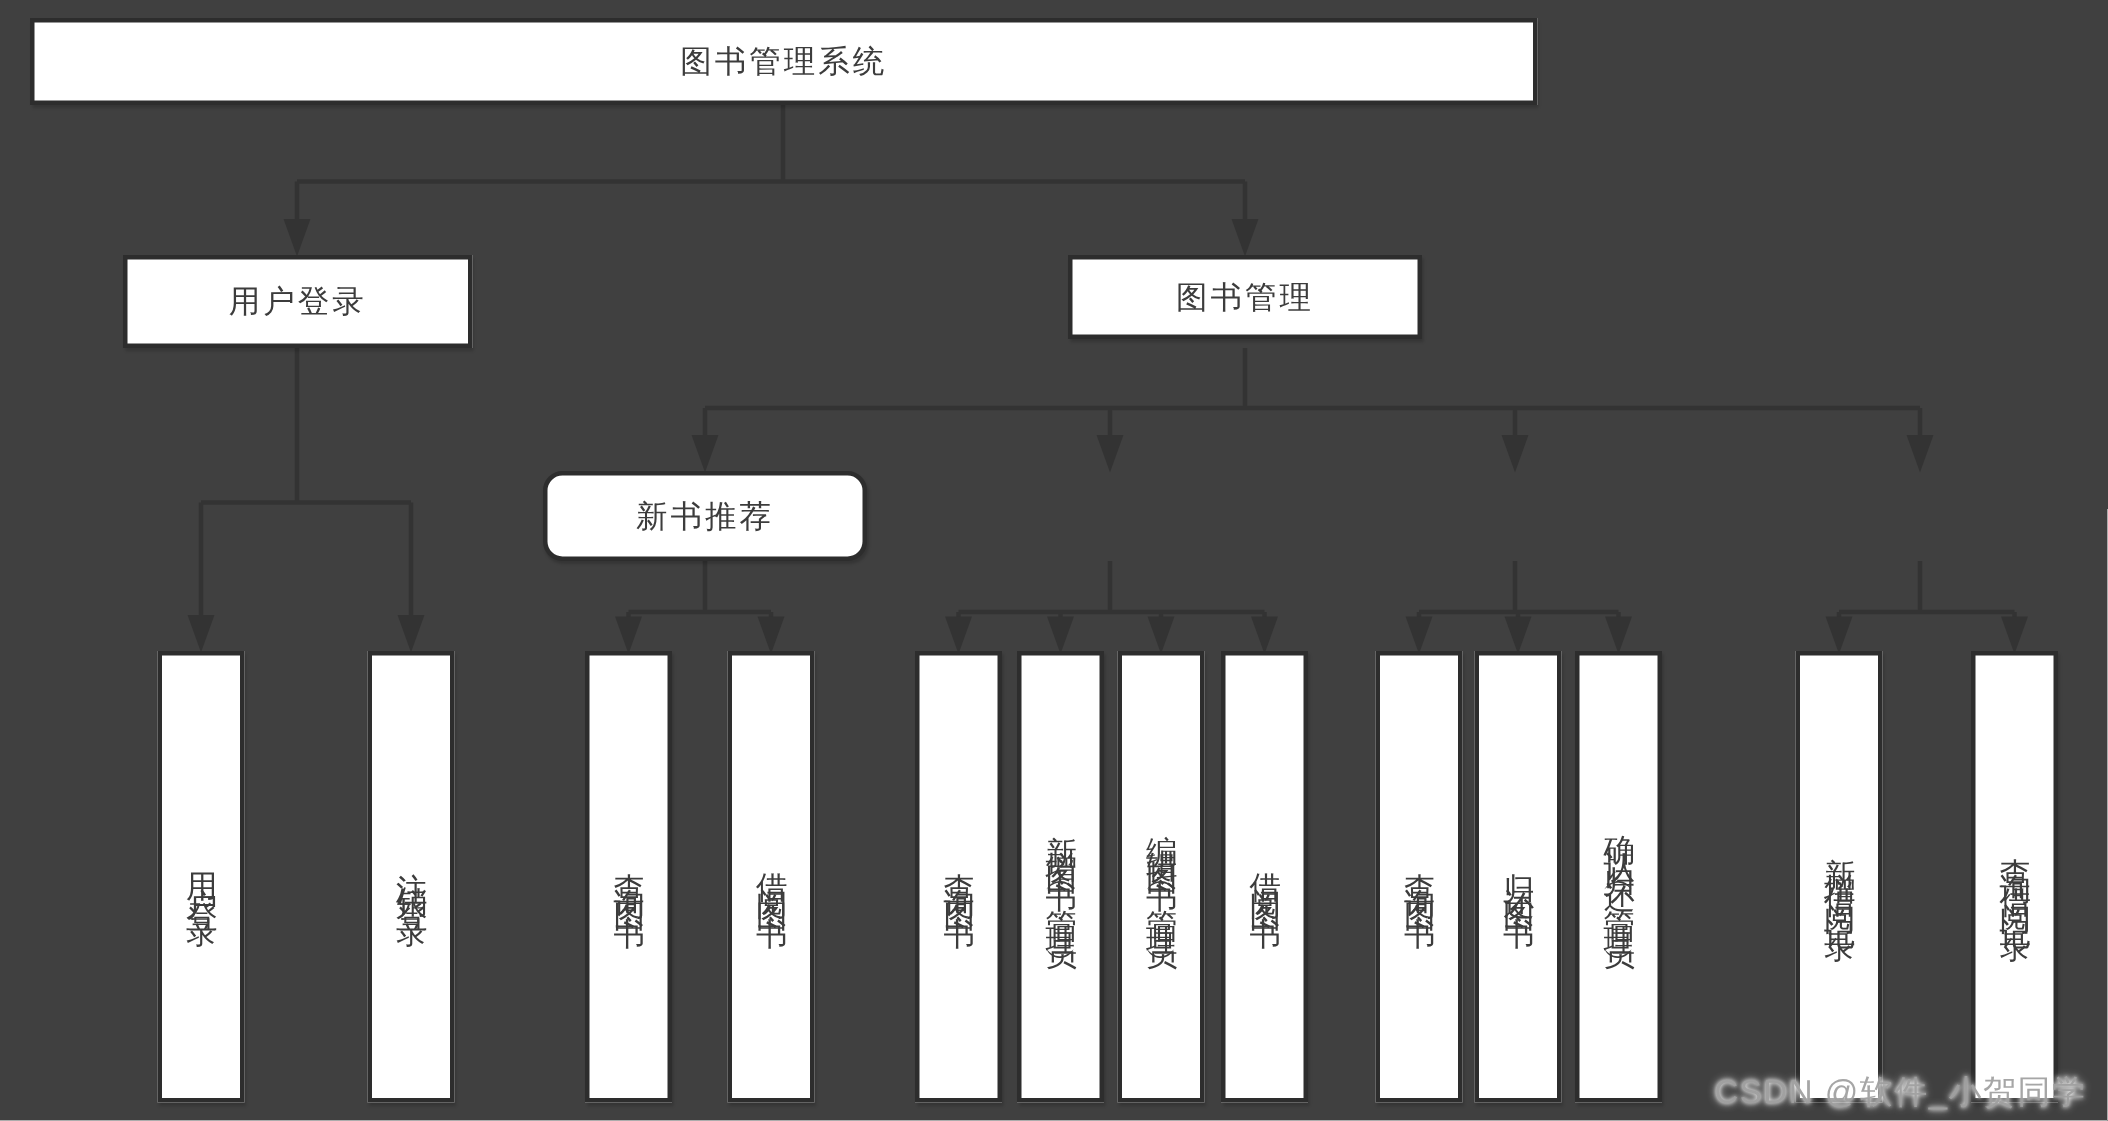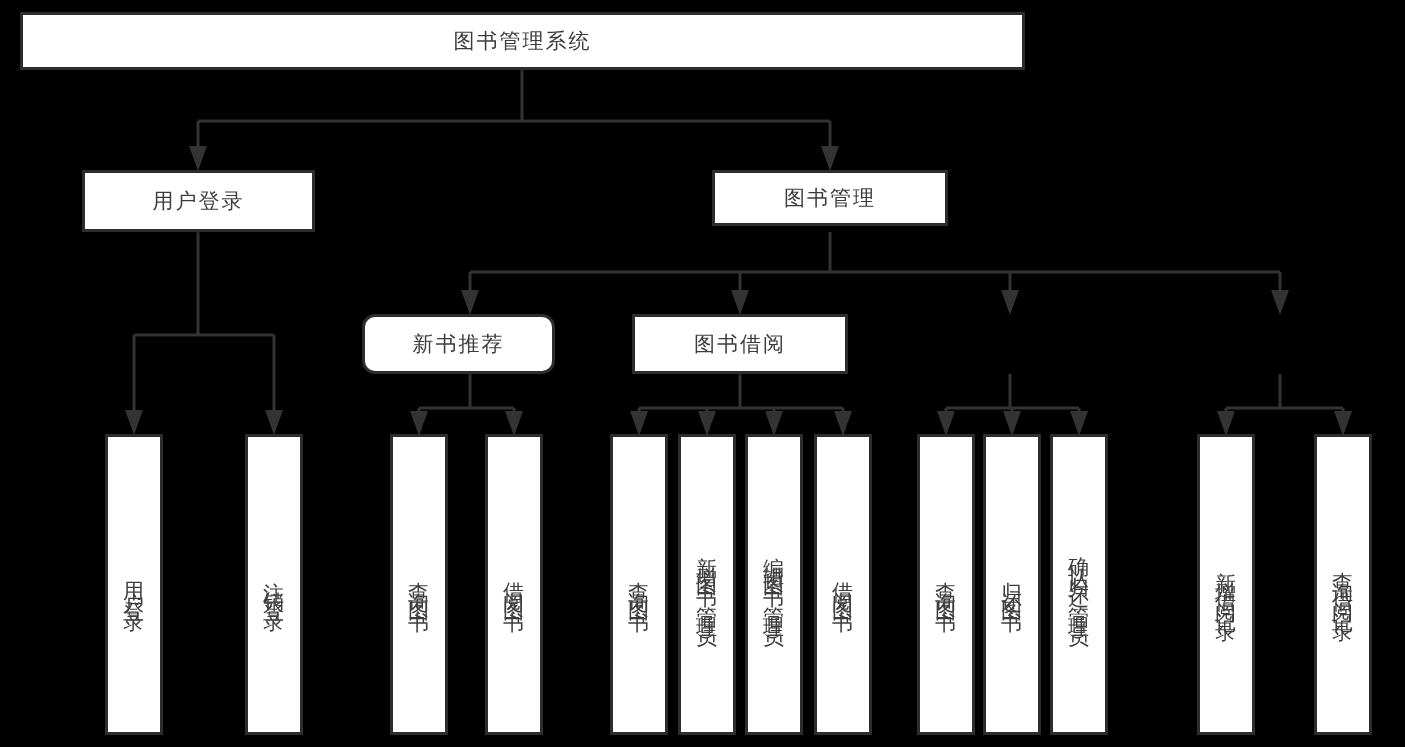--- a/index.html
+++ b/index.html
@@ -5,21 +5,21 @@
   html, body {
     margin: 0;
     padding: 0;
     background: #ffffff;
     font-family: "Liberation Sans", "DejaVu Sans", sans-serif;
   }
   .canvas {
     position: relative;
     width: 1405px;
     height: 747px;
-    background: #000000;
+    background: #404040;
     overflow: hidden;
   }
   .connectors {
     position: absolute;
     left: 0; top: 0;
     width: 1405px;
     height: 747px;
   }
   .node {
     position: absolute;
@@ -123,25 +123,22 @@
     <span class="hlabel">图书管理系统</span>
   </div>
 
   <div class="node" style="left:82px; top:170px; width:233px; height:62px;">
     <span class="hlabel">用户登录</span>
   </div>
   <div class="node" style="left:712px; top:170px; width:236px; height:56px;">
     <span class="hlabel">图书管理</span>
   </div>
 
-  <div class="node" style="left:362px; top:314px; width:193px; height:60px;border-radius:13px;">
+  <div class="node" style="left:362px; top:314px; width:216px; height:60px;border-radius:13px;">
     <span class="hlabel">新书推荐</span>
-  </div>
-  <div class="node" style="left:632px; top:314px; width:216px; height:60px;">
-    <span class="hlabel">图书借阅</span>
   </div>
 
   <div class="node" style="left:105px; top:434px; width:58px; height:301px;">
     <span class="vlabel">用户登录</span>
   </div>
   <div class="node" style="left:245px; top:434px; width:58px; height:301px;">
     <span class="vlabel">注销登录</span>
   </div>
   <div class="node" style="left:390px; top:434px; width:58px; height:301px;">
     <span class="vlabel">查询图书</span>
@@ -170,14 +167,15 @@
   <div class="node" style="left:1050px; top:434px; width:58px; height:301px;">
     <span class="vlabel">确认归还（管理员）</span>
   </div>
   <div class="node" style="left:1197px; top:434px; width:58px; height:301px;">
     <span class="vlabel">新增借阅记录</span>
   </div>
   <div class="node" style="left:1314px; top:434px; width:58px; height:301px;">
     <span class="vlabel">查询借阅记录</span>
   </div>
 
+  <div class="watermark">CSDN @软件_小贺同学</div>
 
 </div>
 
 </body></html>

